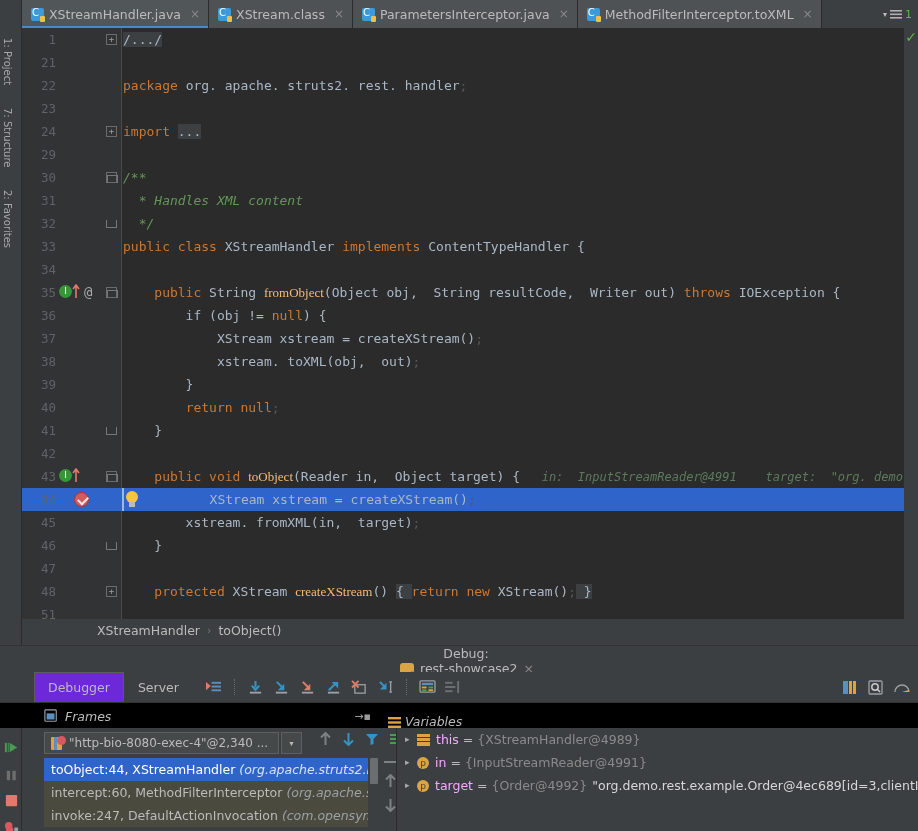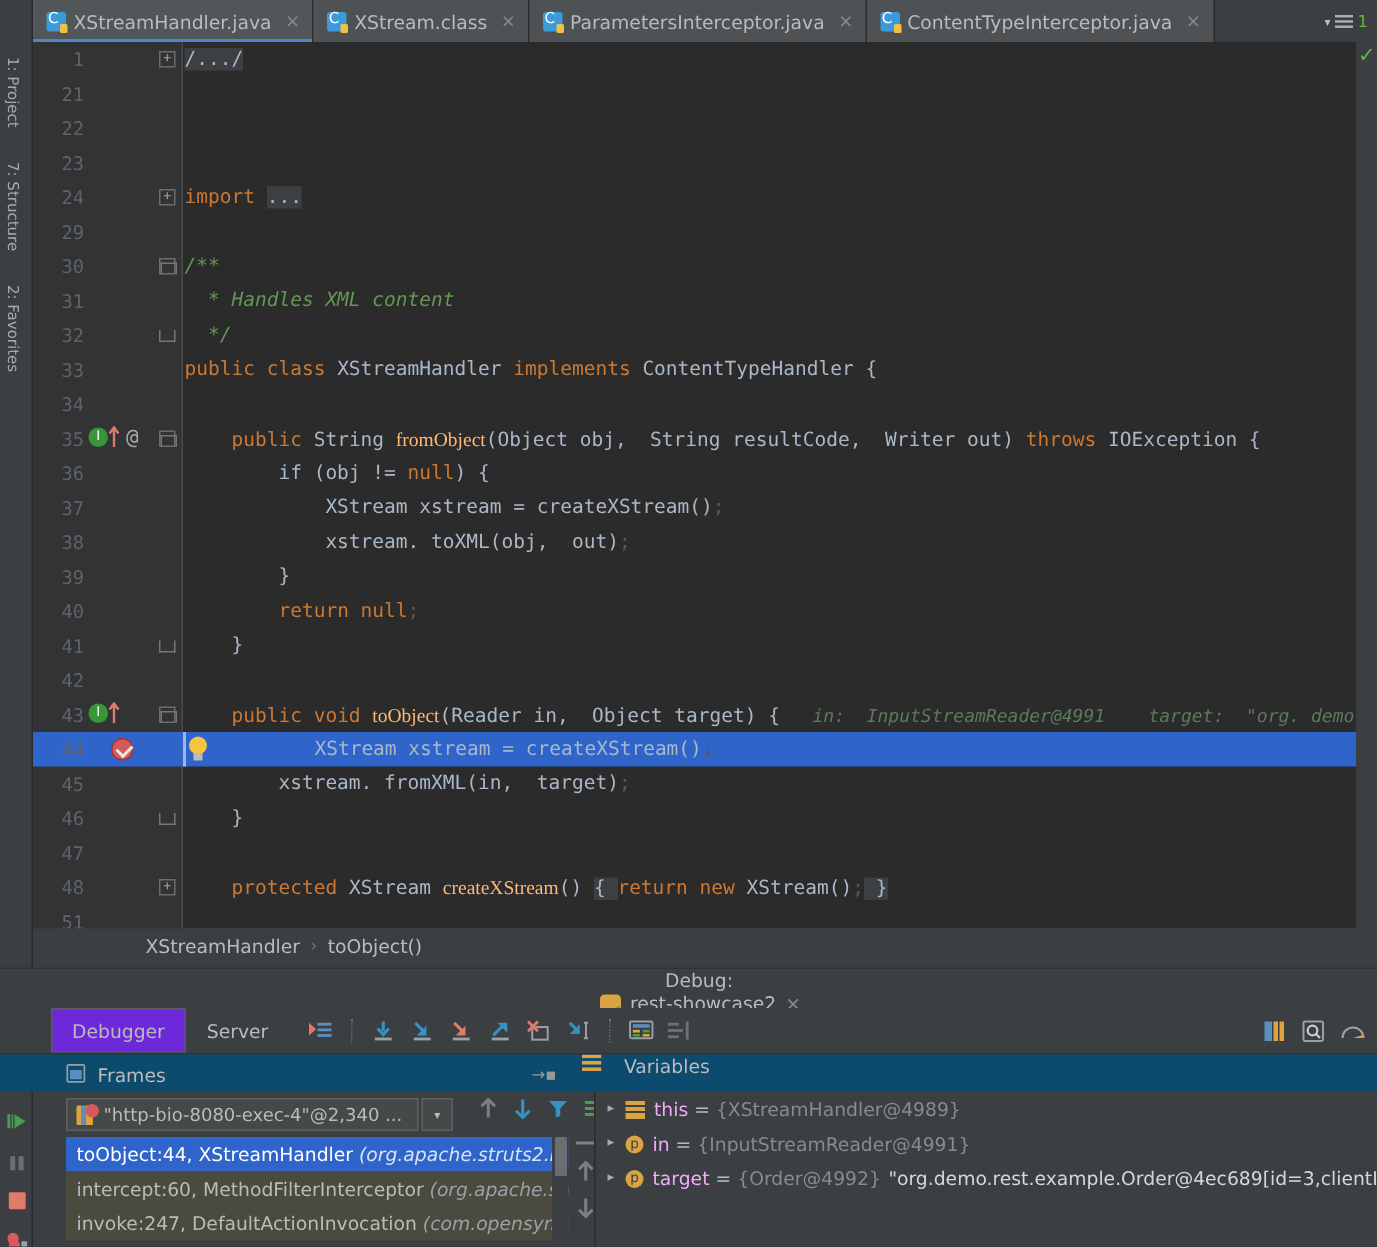--- a/index.html
+++ b/index.html
@@ -236,30 +236,30 @@
   .dt-tab.active {
     background: #6d28d9; border: 1px solid #5a5d5f; border-bottom-color: #4e5254;
   }
   .dt-icons { display: flex; align-items: center; gap: 9px; margin-left: 12px; }
   .dt-sep { width: 1px; height: 16px; border-left: 1px dotted #6b6b6b; margin: 0 3px; }
   .dt-right { margin-left: auto; display: flex; align-items: center; gap: 10px; padding-right: 8px; }
 
   
   .pane-headers {
     position: absolute; left: 0; top: 702px; right: 0; height: 26px;
-    background: #0c4a6e; border-top: 1px solid #323232;
+    background: #000000; border-top: 1px solid #323232; font-style: italic;
   }
   .ph-frames {
     position: absolute; left: 34px; top: 0; width: 345px; height: 26px;
     display: flex; align-items: center; gap: 7px;
     padding-left: 10px; font-size: 12.5px; color: #bbbbbb;
   }
   .ph-vars {
     position: absolute; left: 382px; top: 0; right: 0; height: 26px;
-    display: flex; align-items: flex-start; gap: 15px;
+    display: flex; align-items: flex-end; gap: 4px;
     padding-left: 6px; font-size: 12.5px; color: #bbbbbb;
   }
   .pin-icon { margin-left: auto; margin-right: 8px; color: #9a9a9a; font-size: 11px; }
 
   .frames-pane {
     position: absolute; left: 34px; top: 728px; width: 345px; bottom: 0;
     background: #3c3f41;
   }
   .thread-row {
     position: absolute; left: 10px; top: 4px; width: 235px; height: 22px;
@@ -413,21 +413,21 @@
       <span class="filetype-icon cls">
           <span class="lock"></span>
         </span>
       <span>ParametersInterceptor.java</span>
       <span class="tclose">×</span>
     </div>
     <div class="tab">
       <span class="filetype-icon cls">
           <span class="lock"></span>
         </span>
-      <span>ContentTypeInterceptor.java</span>
+      <span>MethodFilterInterceptor.toXML</span>
       <span class="tclose">×</span>
     </div>
     <div class="tabfill"></div>
     <div class="tabbar-right">
       <span style="font-size:8px;color:#bbb;">▾</span>
       <span>
         <svg width="12" height="11" viewBox="0 0 12 11">
           <rect x="0" y="1" width="12" height="1.6" fill="#b0b0b0"></rect>
           <rect x="0" y="4.5" width="12" height="1.6" fill="#b0b0b0"></rect>
           <rect x="0" y="8" width="12" height="1.6" fill="#b0b0b0"></rect>
@@ -436,21 +436,21 @@
       <span style="color:#62b543;font-size:11px;">1</span>
     </div>
   </div>
 
   <div class="editor">
     <div class="gutter"></div>
     <div class="vline"></div>
     <div class="code-area" id="code-area">
         <div class="line"><span class="lnum">1</span><span class="fold">+</span><span class="code"><span class="folded">/.../</span></span></div>
         <div class="line"><span class="lnum">21</span><span class="code"></span></div>
-        <div class="line"><span class="lnum">22</span></div>
+        <div class="line"><span class="lnum">22</span><span class="code"><span class="kw">package </span><span class="id">org. apache. struts2. rest. handler</span><span class="semi">;</span></span></div>
         <div class="line"><span class="lnum">23</span><span class="code"></span></div>
         <div class="line"><span class="lnum">24</span><span class="fold">+</span><span class="code"><span class="kw">import </span><span class="folded">...</span></span></div>
         <div class="line"><span class="lnum">29</span><span class="code"></span></div>
         <div class="line"><span class="lnum">30</span><span class="fold braceTop"></span><span class="code"><span class="cmt">/**</span></span></div>
         <div class="line"><span class="lnum">31</span><span class="code"><span class="cmt">  * Handles XML content</span></span></div>
         <div class="line"><span class="lnum">32</span><span class="fold brace"></span><span class="code"><span class="cmt">  */</span></span></div>
         <div class="line"><span class="lnum">33</span><span class="code"><span class="kw">public class </span><span class="id">XStreamHandler </span><span class="kw">implements </span><span class="id">ContentTypeHandler {</span></span></div>
         <div class="line"><span class="lnum">34</span><span class="code"></span></div>
         <div class="line"><span class="lnum">35</span><span class="fold braceTop"></span><span class="gmark gm-override">I</span><span class="gmark gm-arrowup"><svg width="8" height="15" viewBox="0 0 8 15">
               <path d="M4 14 L4 2 M1 5 L4 1 L7 5" stroke="#e07a6a" stroke-width="1.6" fill="none"></path>

